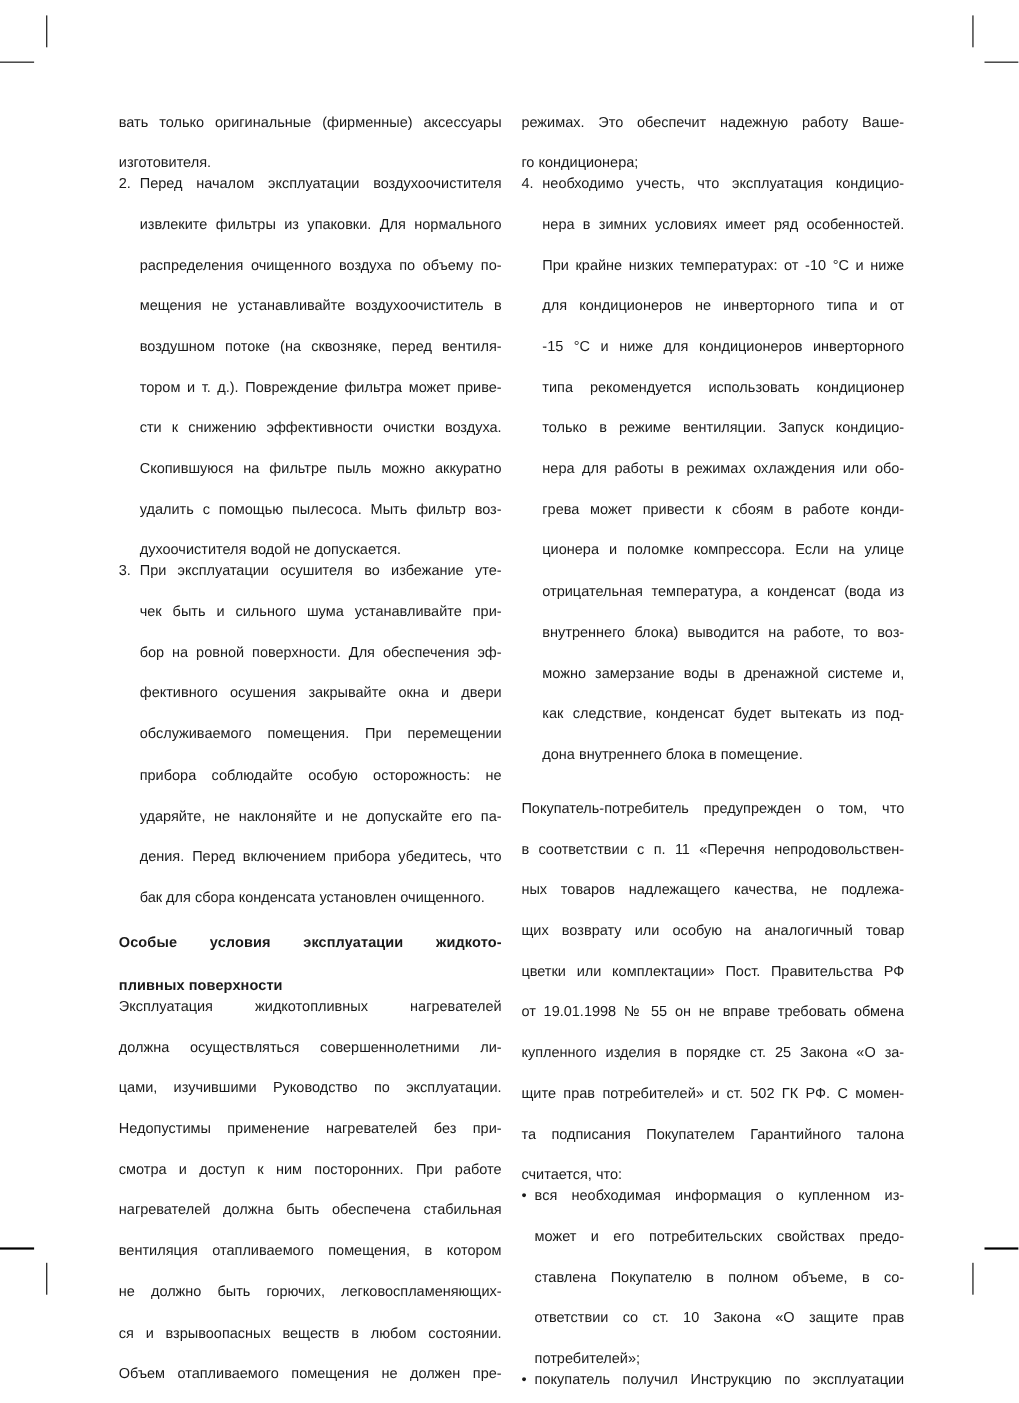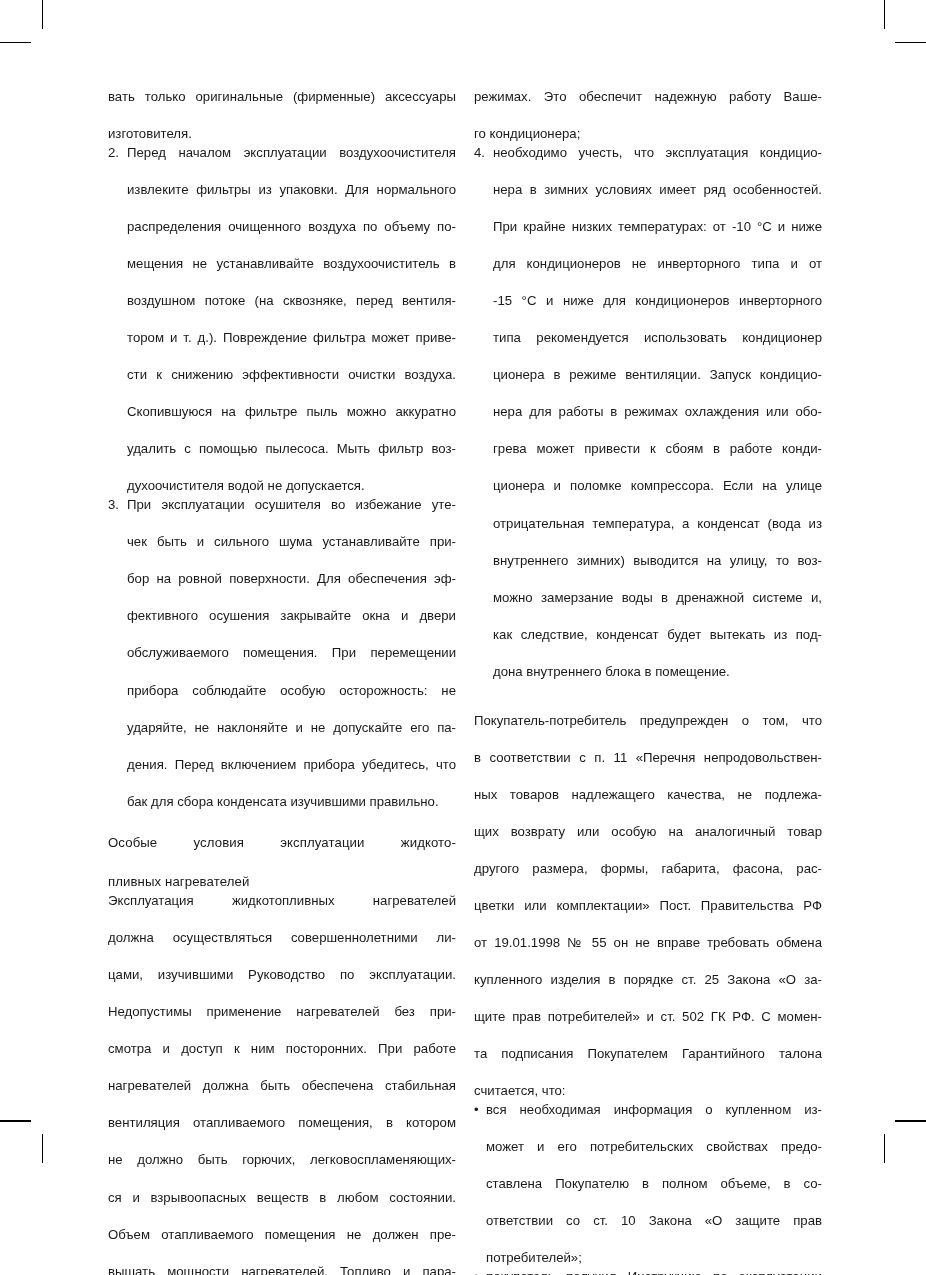--- a/index.html
+++ b/index.html
@@ -32,21 +32,21 @@
   .crop.tr-v { right: 41px; top: 0; }
   .crop.bl-h { left: 0;     bottom: 41.5px; }
   .crop.bl-v { left: 42px;  bottom: 0; }
   .crop.br-h { right: 0;    bottom: 41.5px; }
   .crop.br-v { right: 41px; bottom: 0; }
 
   
   .page {
     position: absolute;
     left: 0;
-    top: 0;
+    top: 14px;
     width: 926px;
     height: 1163px;
   }
   .col {
     position: absolute;
     top: 88px;
     width: 348px;
   }
   .col-left  { left: 108px; }
   .col-right { left: 474px; }
@@ -74,21 +74,21 @@
   .litem.bullet .marker { width: 12px; }
   .litem .ltext {
     flex: 1 1 auto;
     text-align: justify;
     text-justify: inter-word;
   }
 
   
   .section-head {
     font-size: 13.2px;
-    font-weight: normal;
+    font-weight: bold;
     line-height: 19.5px;
     text-align: justify;
     text-justify: inter-word;
     letter-spacing: 0.1px;
   }
   .section-head .stretch-line {
     display: block;
     text-align: justify;
   }
   .section-head .stretch-line:after {
@@ -152,29 +152,29 @@
       <span class="marker">3.</span>
       <span class="ltext">
         <span class="jline">При эксплуатации осушителя во избежание уте-</span>
         <span class="jline">чек быть и сильного шума устанавливайте при-</span>
         <span class="jline">бор на ровной поверхности. Для обеспечения эф-</span>
         <span class="jline">фективного осушения закрывайте окна и двери</span>
         <span class="jline">обслуживаемого помещения. При перемещении</span>
         <span class="jline">прибора соблюдайте особую осторожность: не</span>
         <span class="jline">ударяйте, не наклоняйте и не допускайте его па-</span>
         <span class="jline">дения. Перед включением прибора убедитесь, что</span>
-        <span>бак для сбора конденсата изучившими правильно.</span>
+        <span>бак для сбора конденсата установлен очищенного.</span>
       </span>
     </div>
 
     <div class="spacer-lg"></div>
 
     <div class="section-head">
       <span class="stretch-line">Особые условия эксплуатации жидкото-</span>
-      <span>пливных нагревателей</span>
+      <span>пливных поверхности</span>
     </div>
 
     <div class="body-text">
       <span class="jline">Эксплуатация жидкотопливных нагревателей</span>
       <span class="jline">должна осуществляться совершеннолетними ли-</span>
       <span class="jline">цами, изучившими Руководство по эксплуатации.</span>
       <span class="jline">Недопустимы применение нагревателей без при-</span>
       <span class="jline">смотра и доступ к ним посторонних. При работе</span>
       <span class="jline">нагревателей должна быть обеспечена стабильная</span>
       <span class="jline">вентиляция отапливаемого помещения, в котором</span>
@@ -196,40 +196,39 @@
 
     <div class="litem num">
       <span class="marker">4.</span>
       <span class="ltext">
         <span class="jline">необходимо учесть, что эксплуатация кондицио-</span>
         <span class="jline">нера в зимних условиях имеет ряд особенностей.</span>
         <span class="jline">При крайне низких температурах: от -10 °С и ниже</span>
         <span class="jline">для кондиционеров не инверторного типа и от</span>
         <span class="jline">-15 °С и ниже для кондиционеров инверторного</span>
         <span class="jline">типа рекомендуется использовать кондиционер</span>
-        <span class="jline">ционера в режиме вентиляции. Запуск кондицио-</span>
+        <span class="jline">только в режиме вентиляции. Запуск кондицио-</span>
         <span class="jline">нера для работы в режимах охлаждения или обо-</span>
         <span class="jline">грева может привести к сбоям в работе конди-</span>
         <span class="jline">ционера и поломке компрессора. Если на улице</span>
         <span class="jline">отрицательная температура, а конденсат (вода из</span>
-        <span class="jline">внутреннего зимних) выводится на улицу, то воз-</span>
+        <span class="jline">внутреннего блока) выводится на работе, то воз-</span>
         <span class="jline">можно замерзание воды в дренажной системе и,</span>
         <span class="jline">как следствие, конденсат будет вытекать из под-</span>
         <span>дона внутреннего блока в помещение.</span>
       </span>
     </div>
 
     <div class="spacer-xl"></div>
 
     <div class="body-text">
       <span class="jline">Покупатель-потребитель предупрежден о том, что</span>
       <span class="jline">в соответствии с п. 11 «Перечня непродовольствен-</span>
       <span class="jline">ных товаров надлежащего качества, не подлежа-</span>
       <span class="jline">щих возврату или особую на аналогичный товар</span>
-      <span class="jline">другого размера, формы, габарита, фасона, рас-</span>
       <span class="jline">цветки или комплектации» Пост. Правительства РФ</span>
       <span class="jline">от 19.01.1998 № 55 он не вправе требовать обмена</span>
       <span class="jline">купленного изделия в порядке ст. 25 Закона «О за-</span>
       <span class="jline">щите прав потребителей» и ст. 502 ГК РФ. С момен-</span>
       <span class="jline">та подписания Покупателем Гарантийного талона</span>
       <span>считается, что:</span>
     </div>
 
     <div class="litem bullet">
       <span class="marker">•</span>

